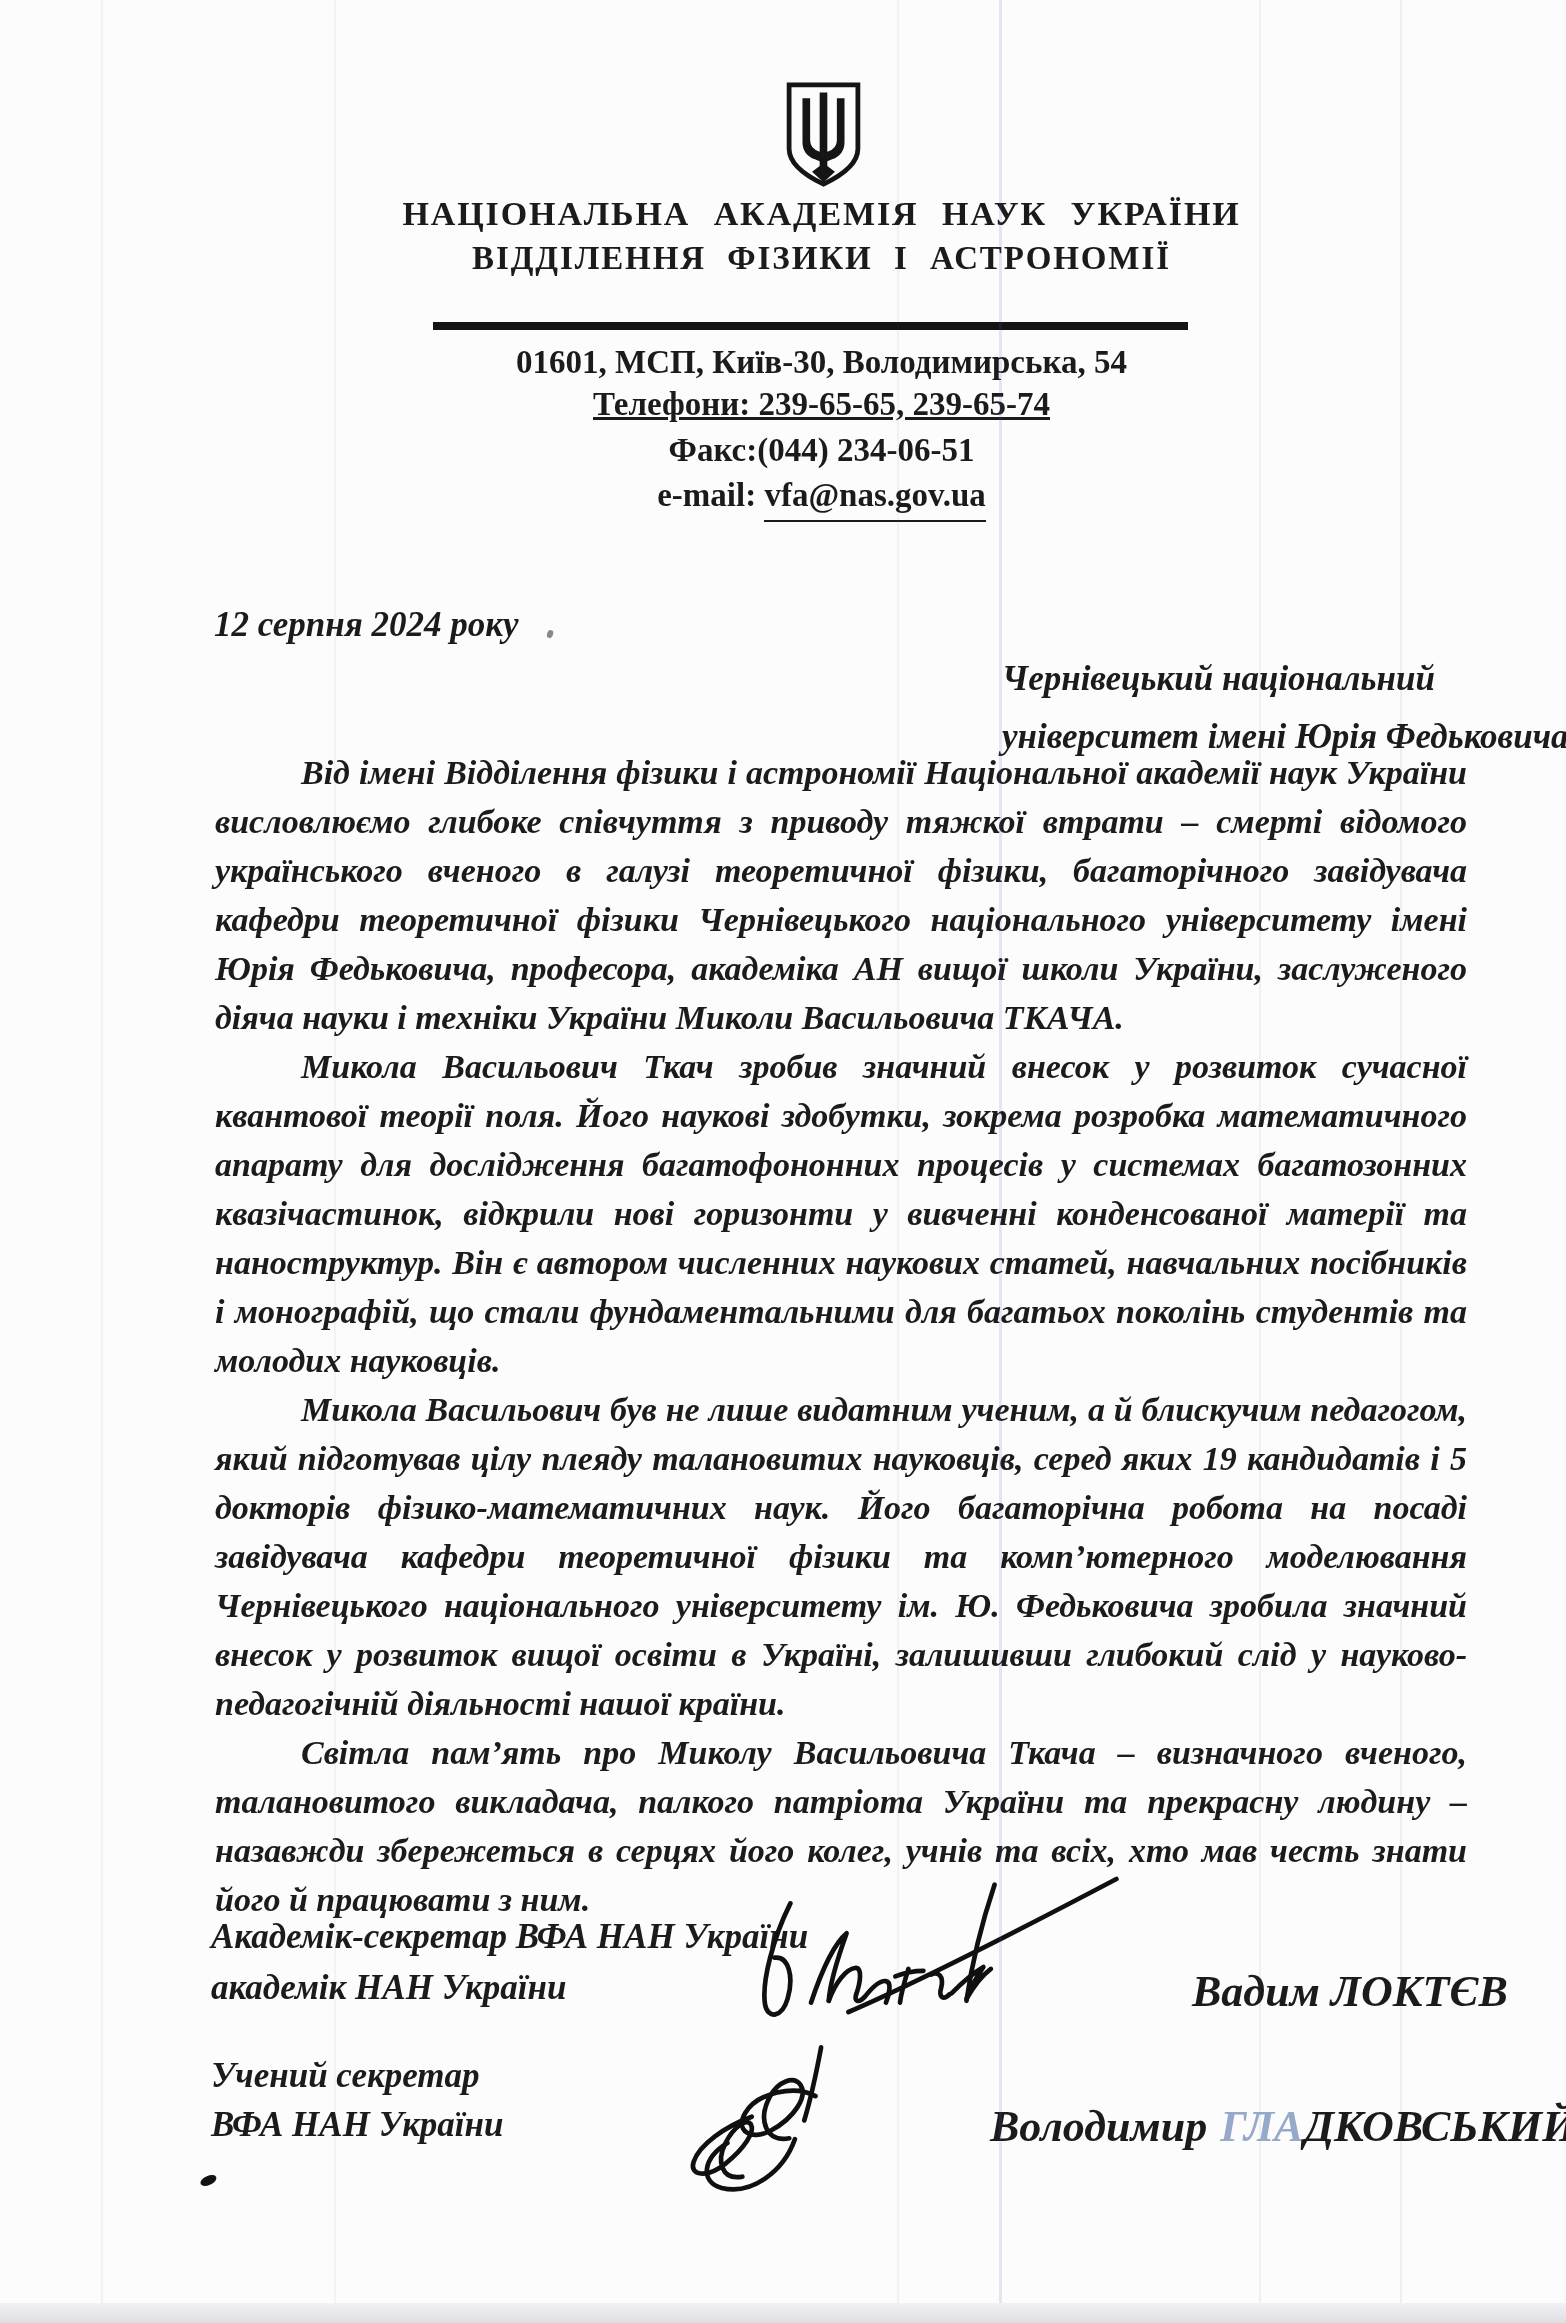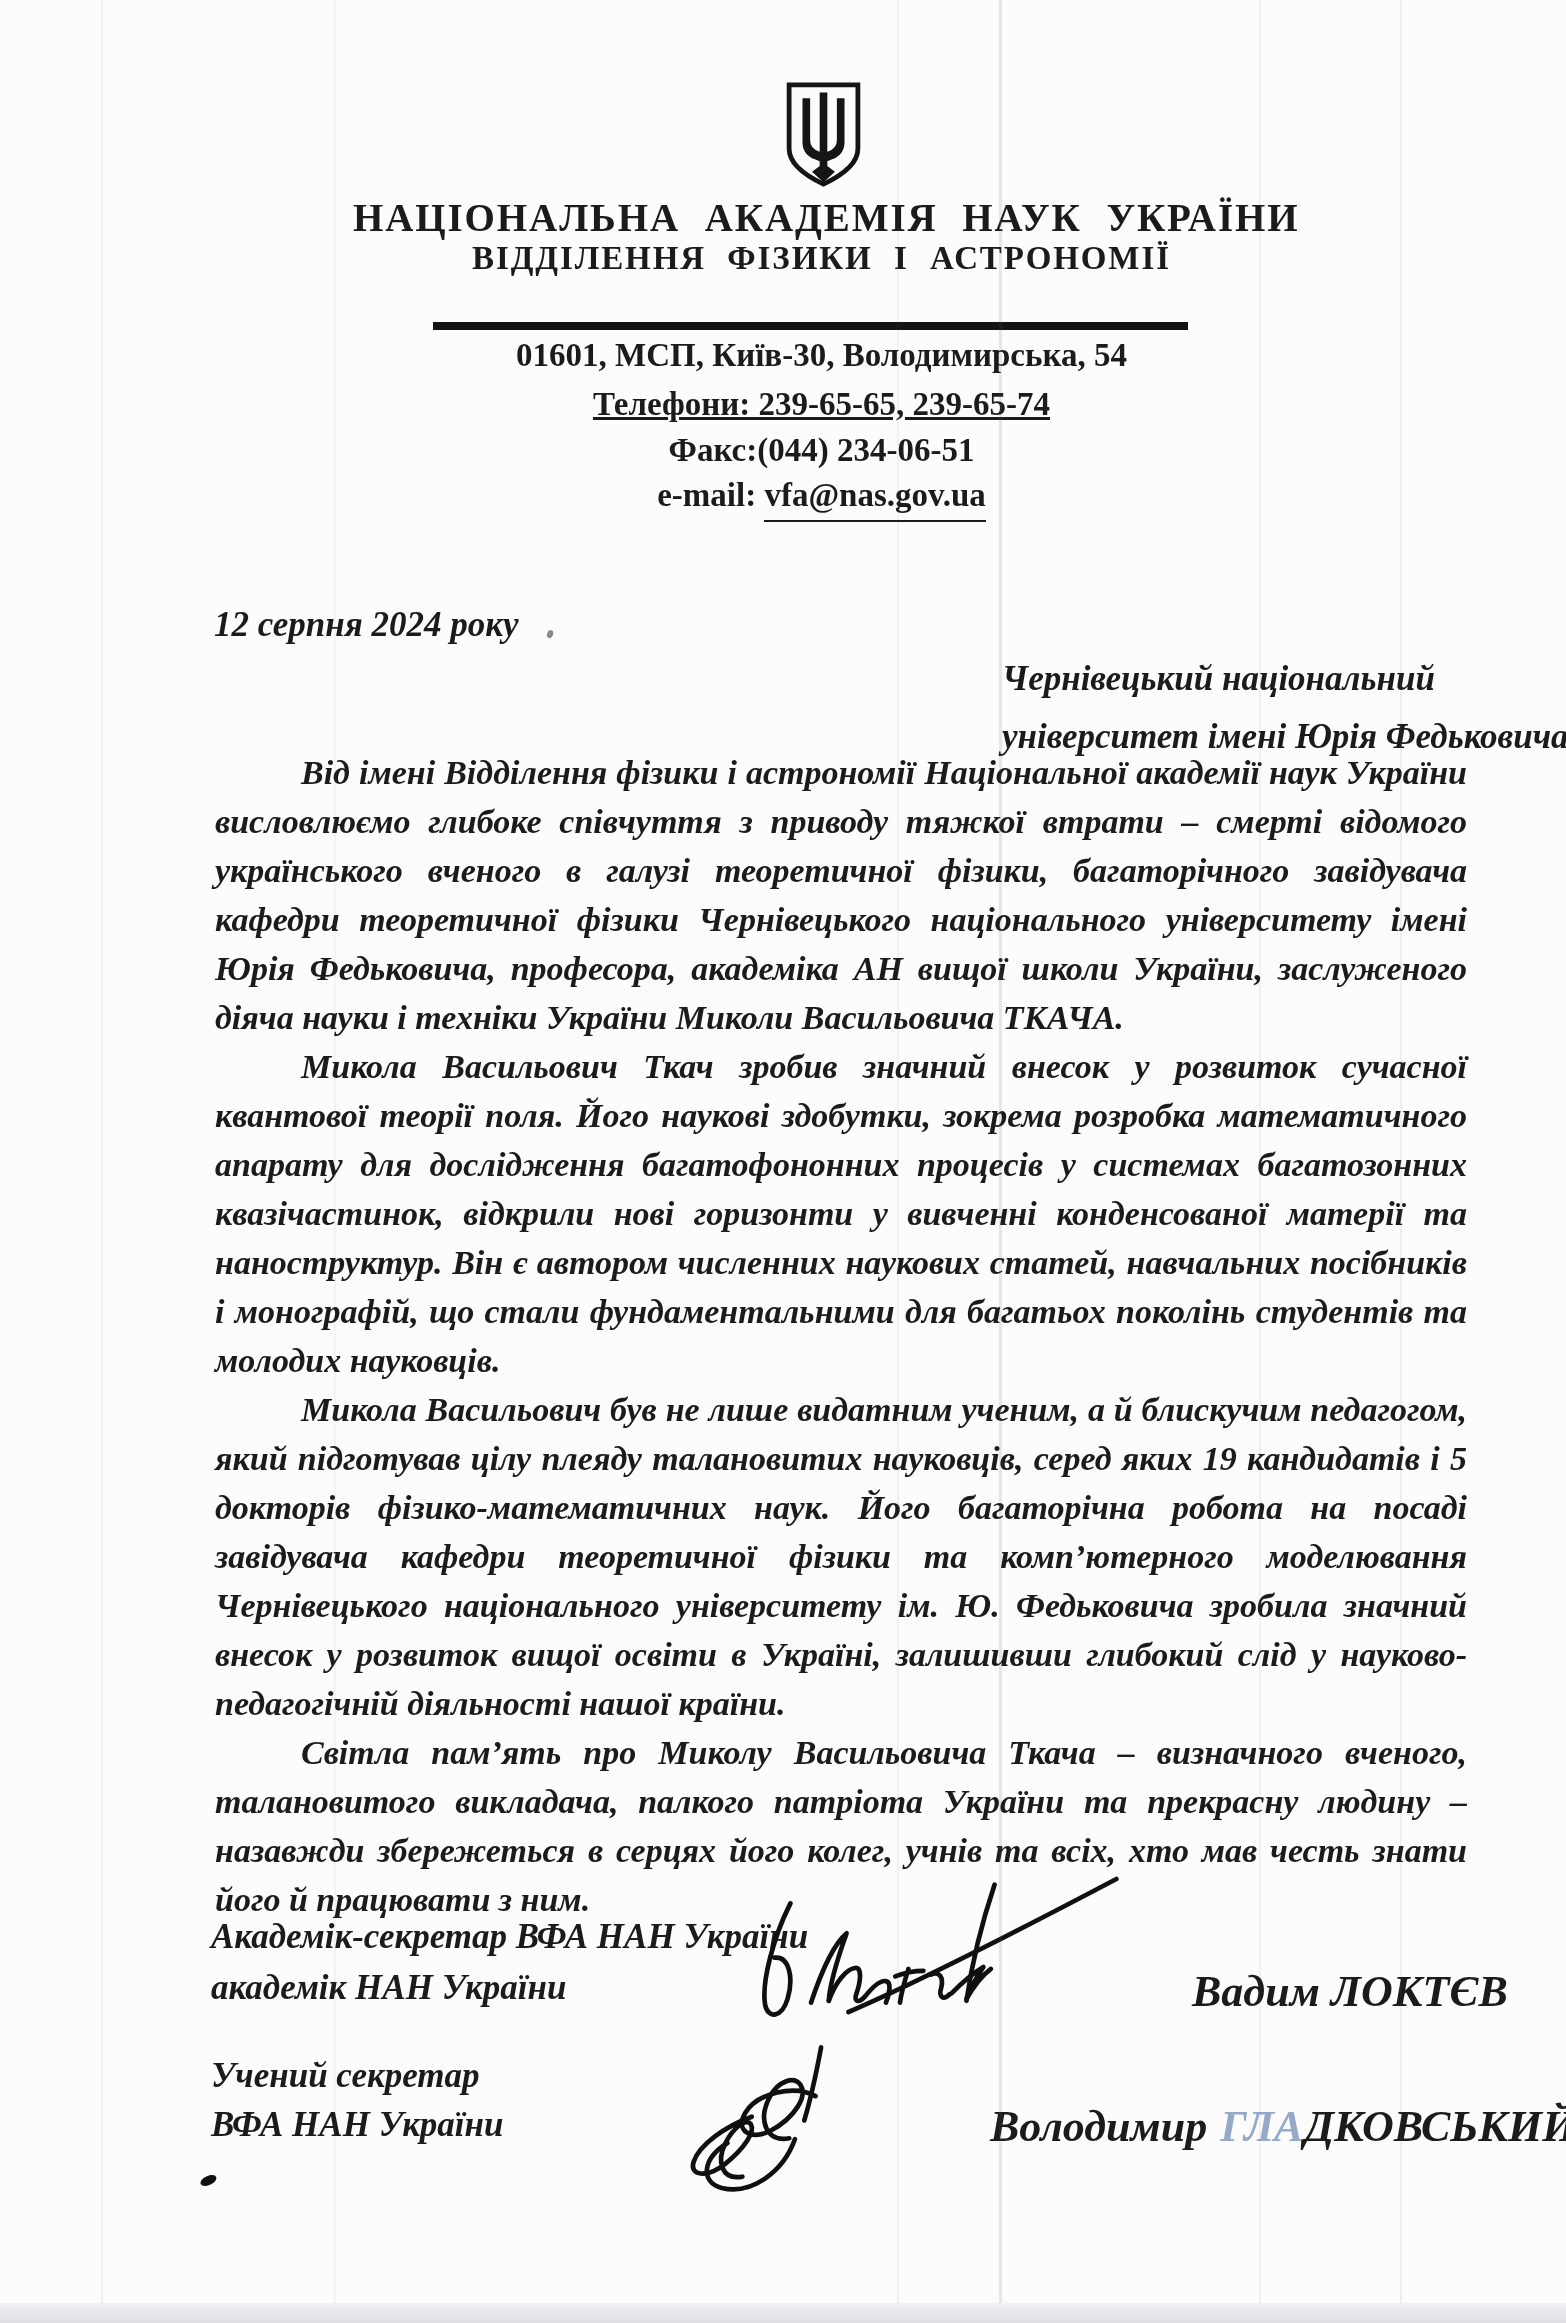--- a/index.html
+++ b/index.html
@@ -8,25 +8,25 @@
     width:1567px;height:2324px;
     margin:0 auto;
     background:#fcfcfc;
     overflow:hidden;
     font-family:"Liberation Serif", serif;
     color:#1b1b1b;
   }
   
   .emblem{position:absolute;left:783px;top:81px;width:81px;height:107px;}
   .org-line{position:absolute;left:353px;width:937px;text-align:center;font-weight:bold;white-space:nowrap;}
-  .org1{top:195px;font-size:39px;letter-spacing:1.9px;word-spacing:13px;}
+  .org1{top:195px;font-size:34px;letter-spacing:1.9px;word-spacing:13px;}
   .org2{top:240px;font-size:33px;letter-spacing:1.9px;word-spacing:11.2px;font-family:Liberation Serif, serif;}
   .rule{position:absolute;left:433px;top:322px;width:755px;height:7.5px;background:#141414;}
   .addr{position:absolute;left:353px;width:937px;text-align:center;font-weight:bold;font-size:33px;white-space:nowrap;}
-  .addr1{top:337px;} .addr2{top:386px;text-decoration:underline;} .addr3{top:432px;} .addr4{top:477px;}
+  .addr1{top:344px;} .addr2{top:386px;text-decoration:underline;} .addr3{top:432px;} .addr4{top:477px;}
   .email{border-bottom:2.8px solid #1b1b1b;padding-bottom:7px;}
   
   .it{font-style:italic;font-weight:600;}
   .date{position:absolute;left:214px;top:605px;font-size:35px;white-space:nowrap;}
   .date-dot{position:absolute;left:547px;top:630px;width:5.6px;height:8.4px;background:#2a2a2a;border-radius:50%;opacity:.55;transform:rotate(18deg);}
   .recipient{position:absolute;left:1002px;top:650px;font-size:35px;line-height:58px;white-space:nowrap;}
   .body-text{position:absolute;left:215px;top:748px;width:1252px;font-size:34px;line-height:49px;}
   .body-text p{margin:0;text-align:justify;text-indent:86px;}
   
   .sig-title{position:absolute;left:211px;font-size:35px;white-space:nowrap;}

